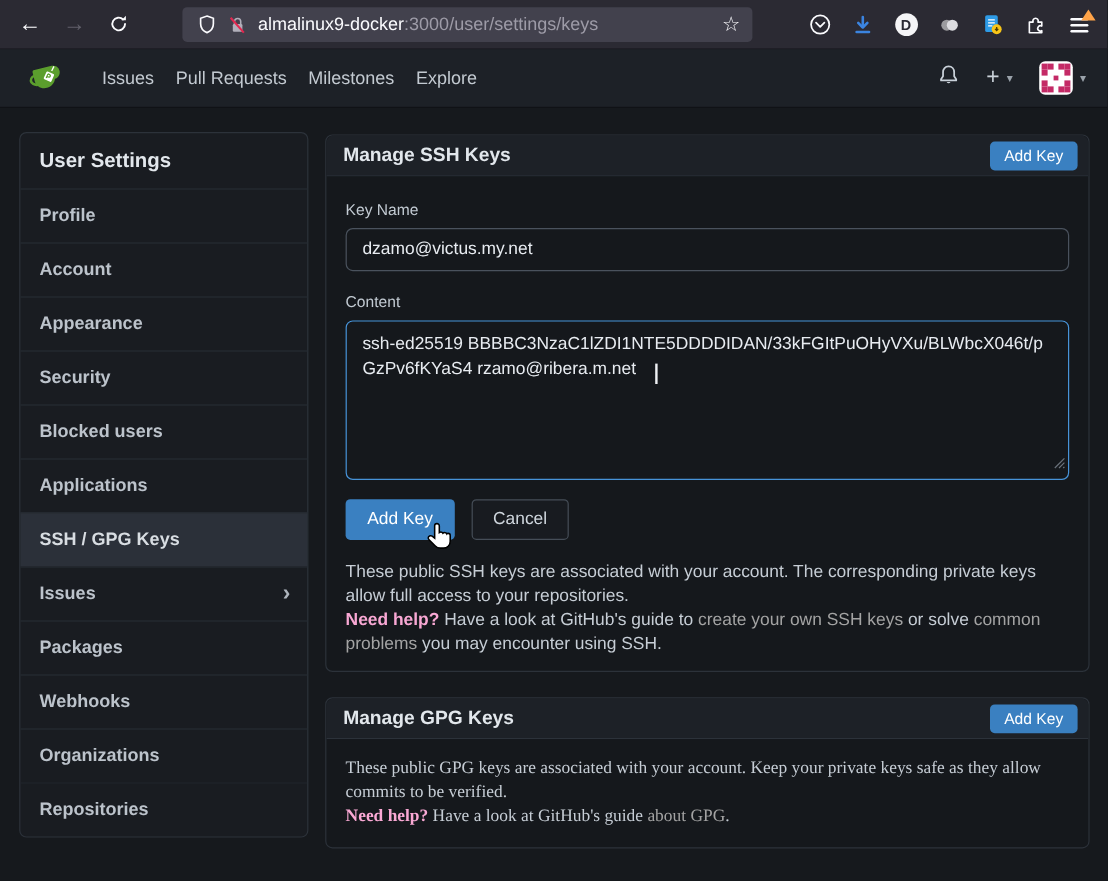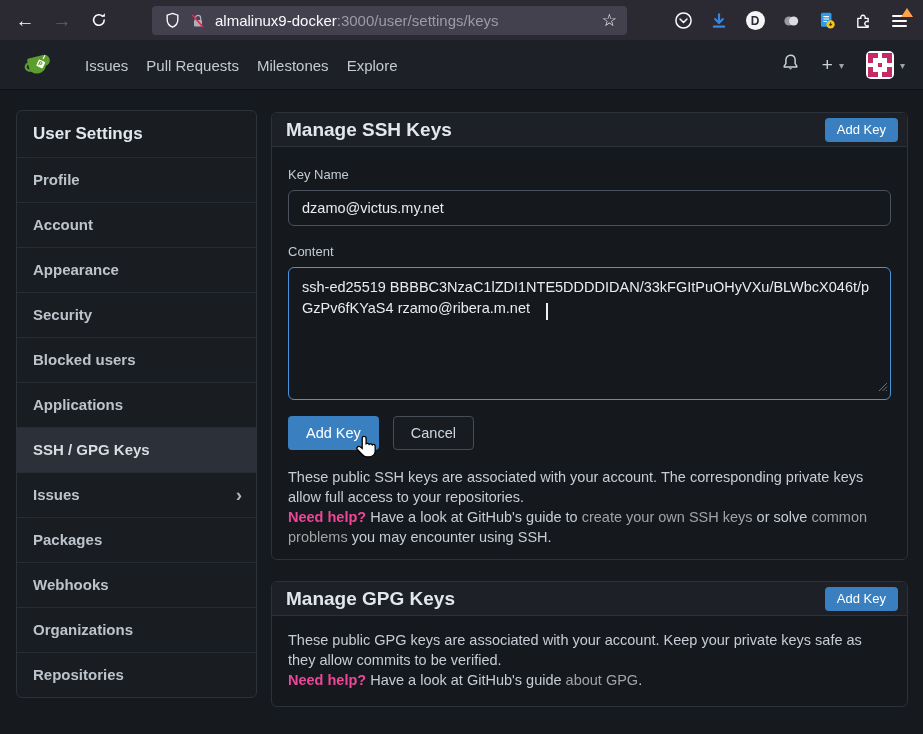--- a/index.html
+++ b/index.html
@@ -79,28 +79,28 @@
   .side-chevron { position:absolute; right:14px; top:0; font-size:19px; color:#aeb5bd; }
 
   
   .main { position:absolute; left:271px; top:22px; width:637px; }
   .panel { background:#15181c; border:1px solid #2c323a; border-radius:6px; }
   .panel + .panel { margin-top:21px; }
   .panel-header {
     height:34px; display:flex; align-items:center; padding:0 9px 0 14px;
     background:#1d2127; border-bottom:1px solid #2c323a; border-radius:6px 6px 0 0;
   }
-  .panel-title { font-size:19px; font-weight:600; color:#e2e7ec; }
+  .panel-title { font-size:16px; font-weight:600; color:#e2e7ec; }
   .btn-small {
     margin-left:auto; background:#3a80c1; color:#fff; border:none; border-radius:4px;
     font-size:13px; padding:4px 12px; height:24px; cursor:pointer;
     font-family:inherit;
   }
   .panel-body { padding:20px 16px 12px; }
-  .gpg-body { padding:14px 16px 16px; }
+  .gpg-body { padding:14px 16px 16px;font-family:Liberation Serif, serif; }
   .field-label { font-size:13px; color:#c2cad2; margin-bottom:8px; }
   .text-input {
     width:100%; height:36px; background:#15181c; border:1px solid #4a525d; border-radius:6px;
     color:#e8ecf1; font-size:14.5px; padding:0 13px; font-family:inherit; outline:none;
   }
   .field-gap { margin-top:18px; }
   .ta-wrap { position:relative; margin-top:7px; }
   .content-area {
     display:block; width:100%; height:133px; background:#15181c;
     border:1px solid #4793d8; border-radius:6px; color:#e8ecf1;
@@ -112,21 +112,21 @@
   .btn-row { display:flex; gap:14px; margin-top:16px; }
   .btn-primary {
     background:#3a80c1; color:#fff; border:none; border-radius:4px;
     font-size:14.5px; padding:9px 18px; cursor:pointer; font-family:inherit;
   }
   .btn-default {
     background:#181b20; color:#cfd6dd; border:1px solid #454d57; border-radius:4px;
     font-size:14.5px; padding:8px 17px; cursor:pointer; font-family:inherit;
   }
   .help { margin-top:17px; font-size:14.5px; line-height:20px; color:#c6cdd5; }
-  .help b { color:#ec4899;margin-top:28px; }
+  .help b { color:#f9a8d4;margin-top:28px; }
   .help a { color:#a3a3a3; text-decoration:none; cursor:pointer; }
 
   
   .mouse-cursor { position:absolute; left:356px; top:434px; z-index:50; pointer-events:none; }
 </style>
 </head>
 <body>
 
 <div class="browser-bar">
   <div class="nav-btns">

